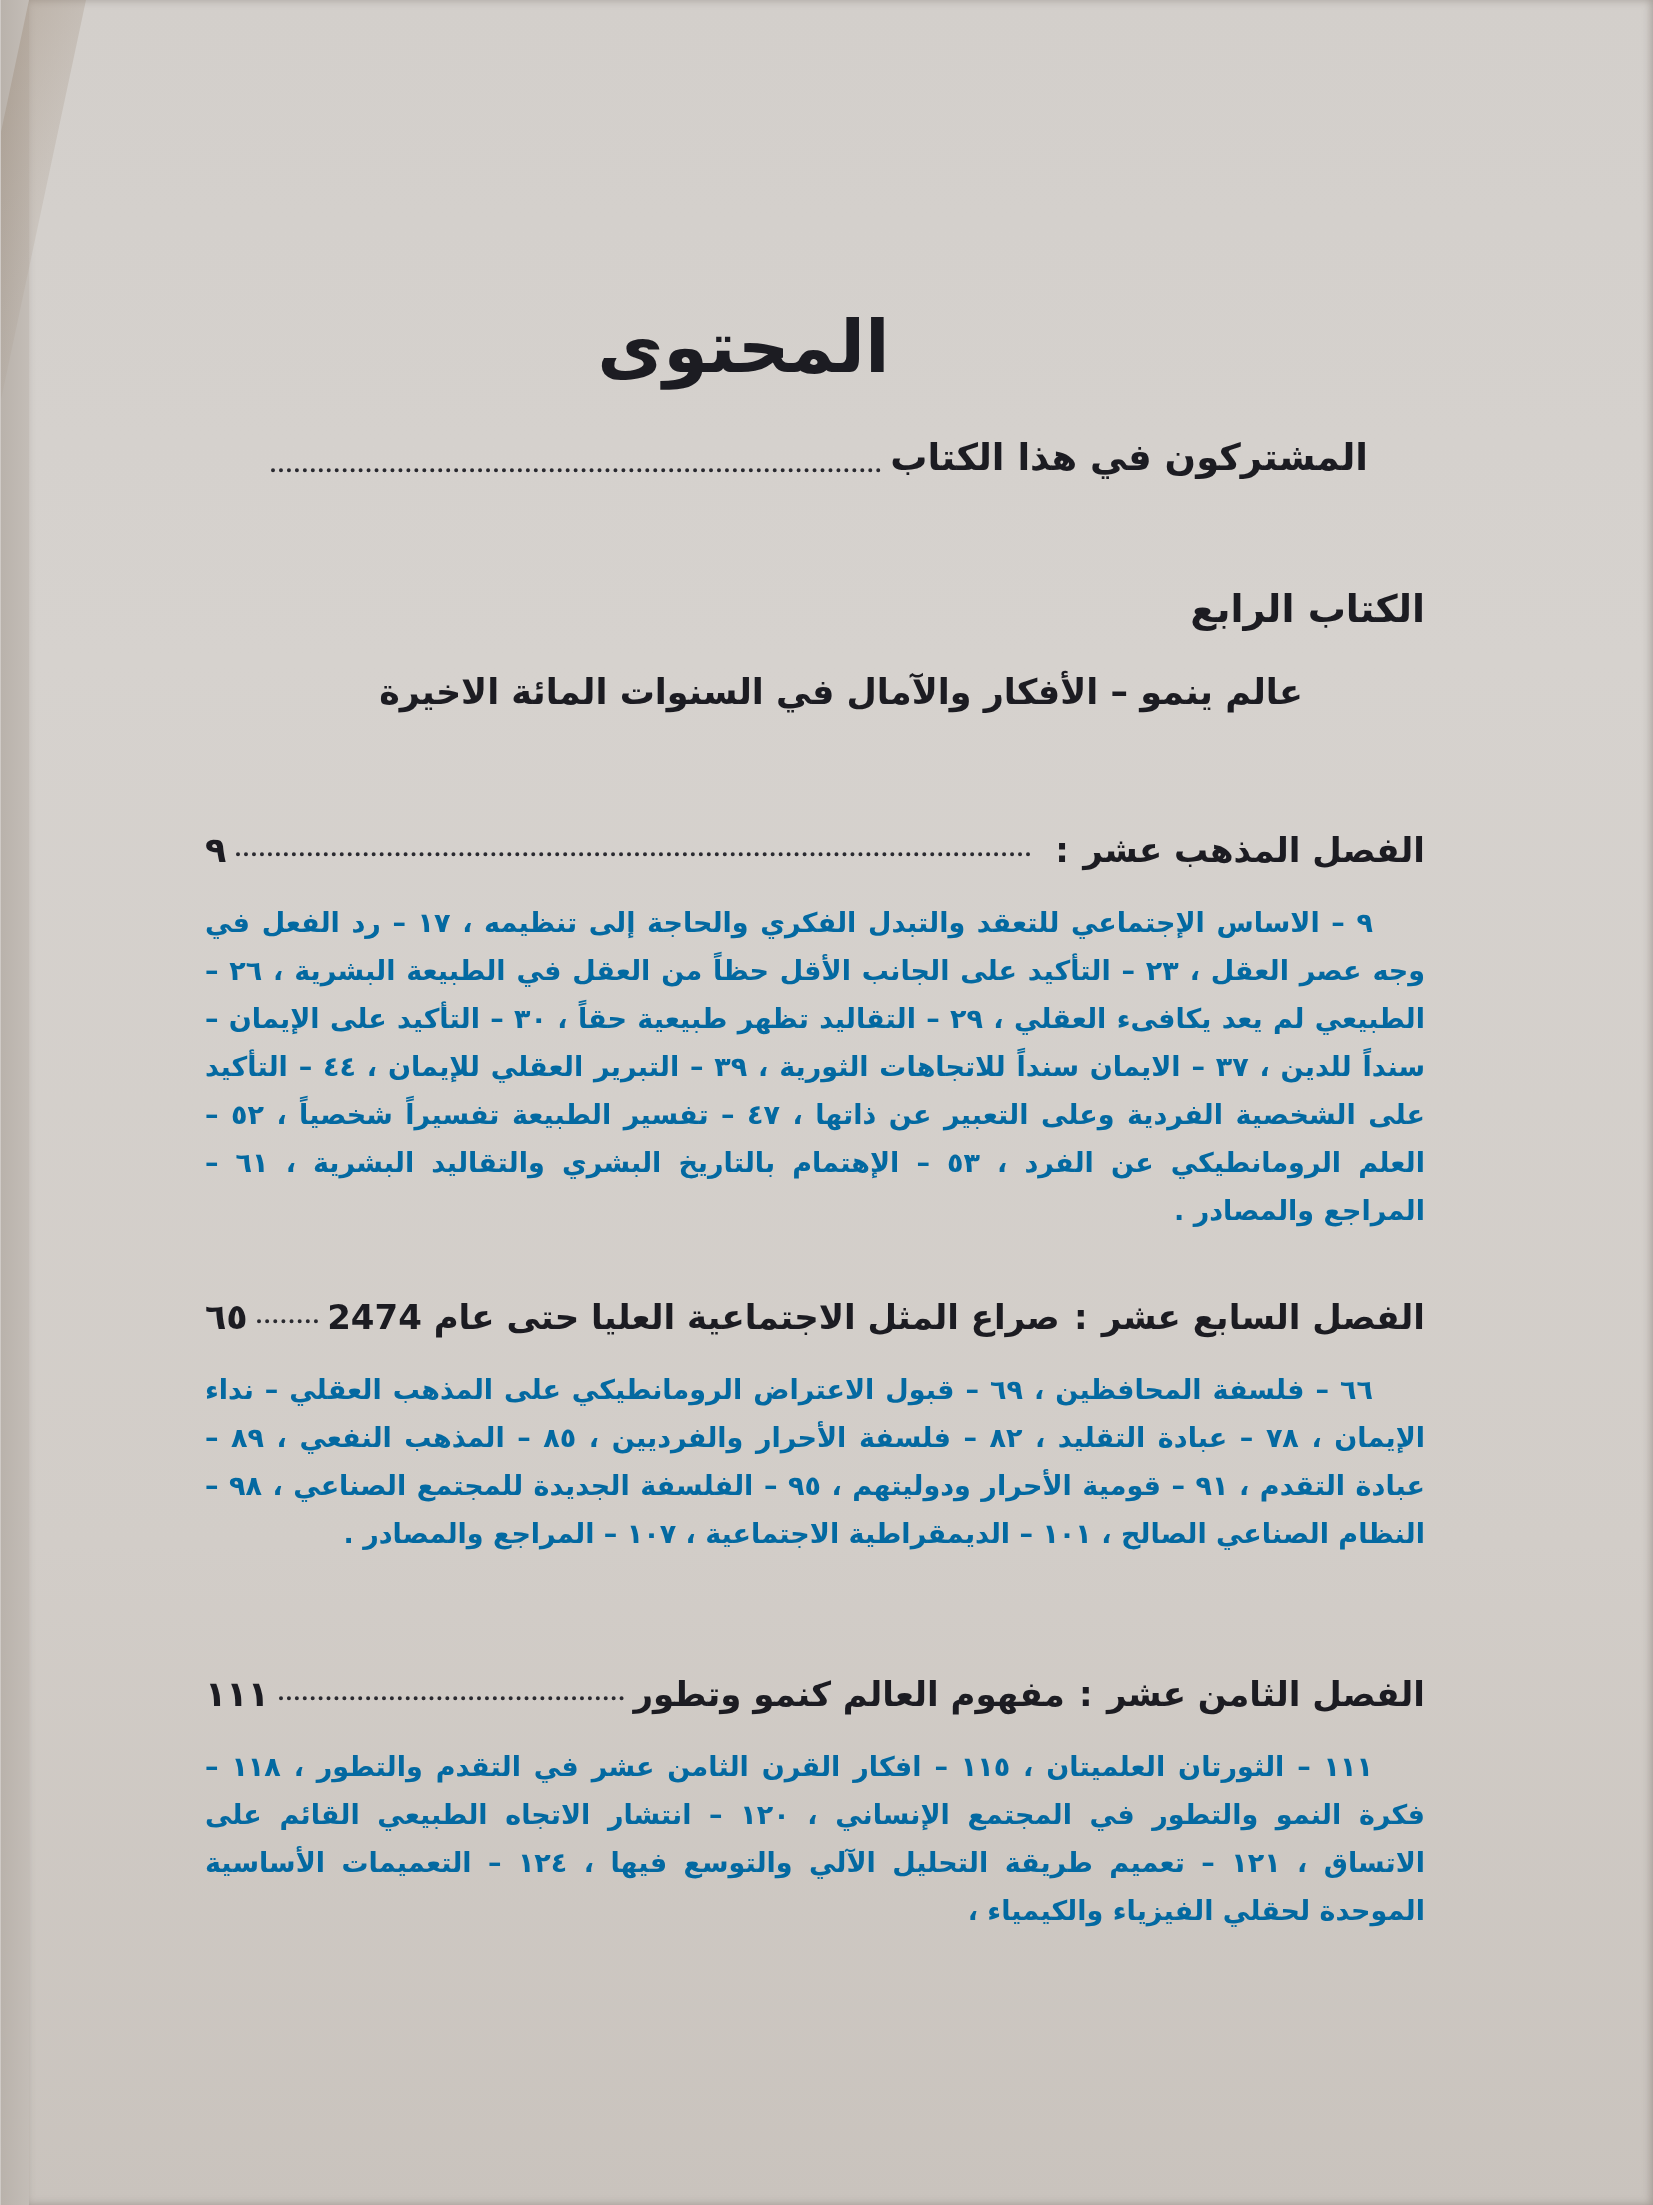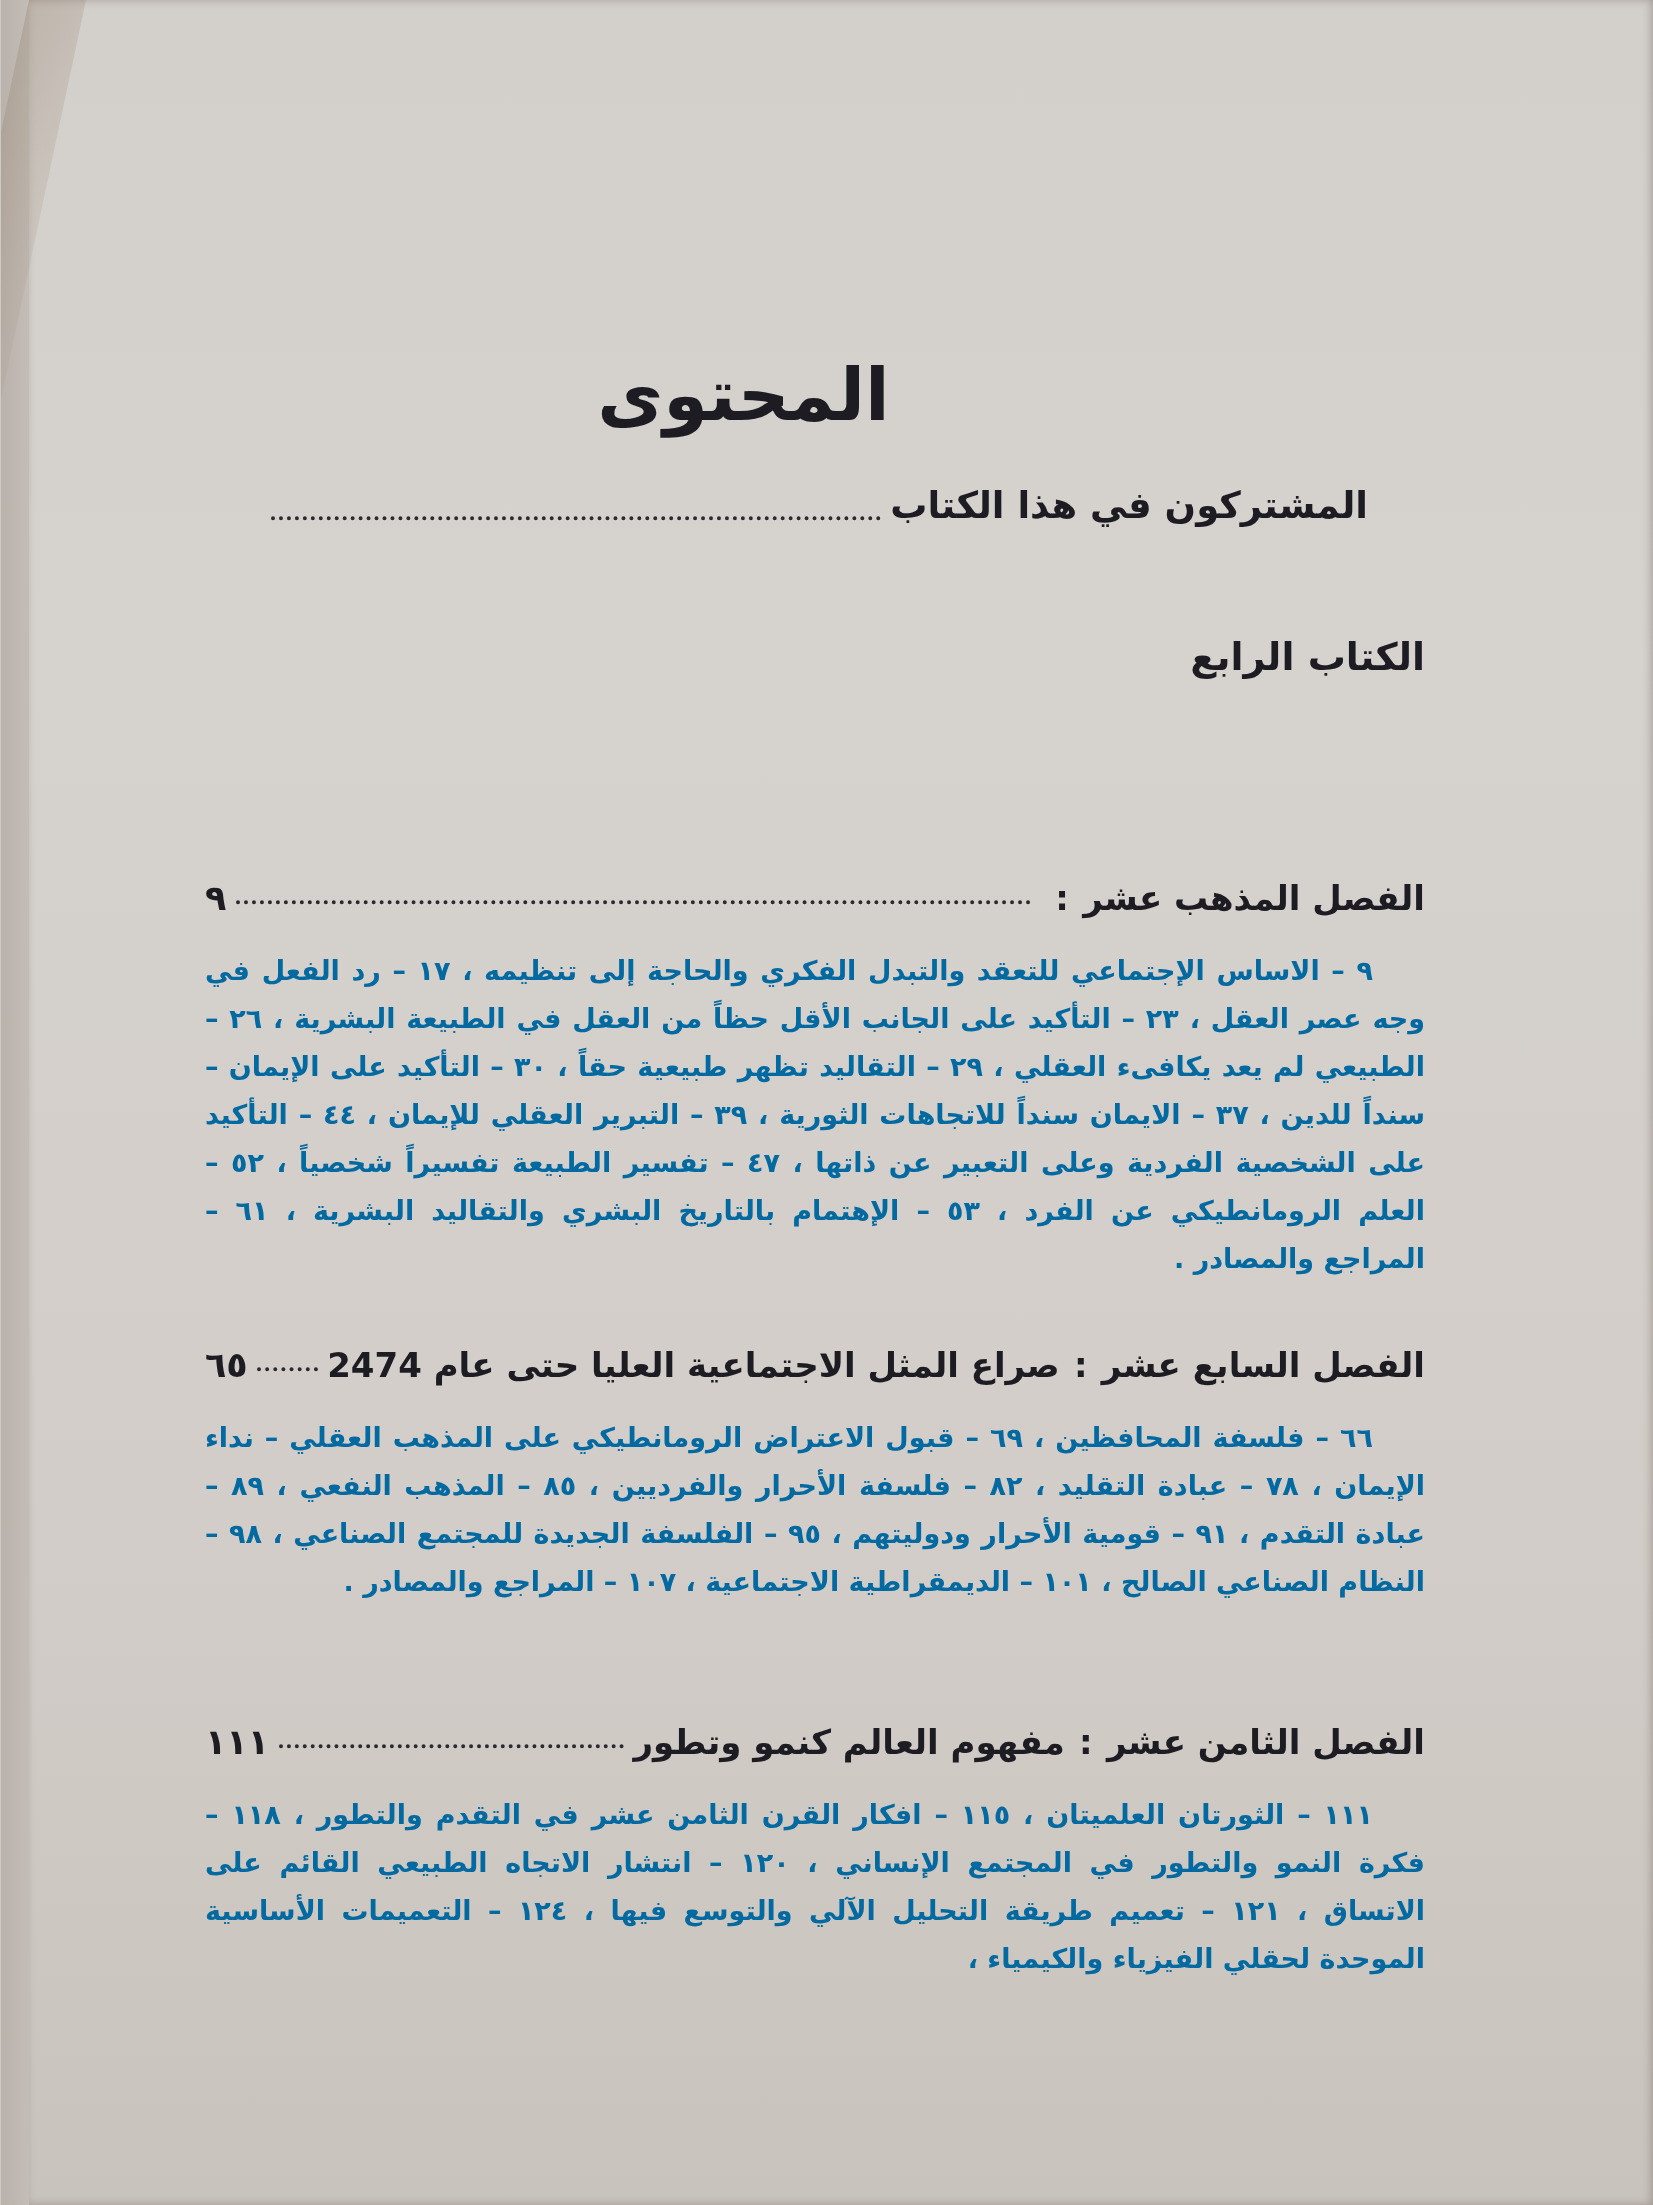--- a/index.html
+++ b/index.html
@@ -35,21 +35,20 @@
       background: linear-gradient(100deg, rgba(150,130,110,0.35) 0%, rgba(150,130,110,0) 100%);
       transform: skewX(-12deg);
       transform-origin: top left;
     }
     .content {
       position: absolute;
       left: 205px;
       right: 229px;
       top: 0;
       height: 1744px;
-      margin-top: 48px;
     }
     .title {
       position: absolute;
       top: 305px;
       left: 0; right: 0;
       text-align: center;
       font-size: 72px;
       font-weight: bold;
       letter-spacing: 1.9px;
       padding-right: 143px;
@@ -145,20 +144,21 @@
 <div class="content">
 
   <div class="title">المحتوى</div>
 
   <div class="contributors">
     <span>المشتركون في هذا الكتاب</span>
     <span class="dots"></span>
   </div>
 
   <div class="book-label">الكتاب الرابع</div>
+  <div class="book-subtitle">عالم ينمو – الأفكار والآمال في السنوات المائة الاخيرة</div>
 
   <div class="chapter" style="top:830px;">
     <div class="chapter-head">
       <span>الفصل المذهب عشر</span>
       <span class="ch-sep">:</span>
       <span class="ch-leader"></span>
       <span class="ch-page">٩</span>
     </div>
     <div class="chapter-body"><span class="indent"></span><span>٩ – الاساس الإجتماعي للتعقد والتبدل الفكري والحاجة إلى تنظيمه ، ١٧ – رد الفعل في وجه عصر العقل ، ٢٣ – التأكيد على الجانب الأقل حظاً من العقل في الطبيعة البشرية ، ٢٦ – الطبيعي لم يعد يكافىء العقلي ، ٢٩ – التقاليد تظهر طبيعية حقاً ، ٣٠ – التأكيد على الإيمان – سنداً للدين ، ٣٧ – الايمان سنداً للاتجاهات الثورية ، ٣٩ – التبرير العقلي للإيمان ، ٤٤ – التأكيد على الشخصية الفردية وعلى التعبير عن ذاتها ، ٤٧ – تفسير الطبيعة تفسيراً شخصياً ، ٥٢ – العلم الرومانطيكي عن الفرد ، ٥٣ – الإهتمام بالتاريخ البشري والتقاليد البشرية ، ٦١ – المراجع والمصادر .</span></div>
   </div>

